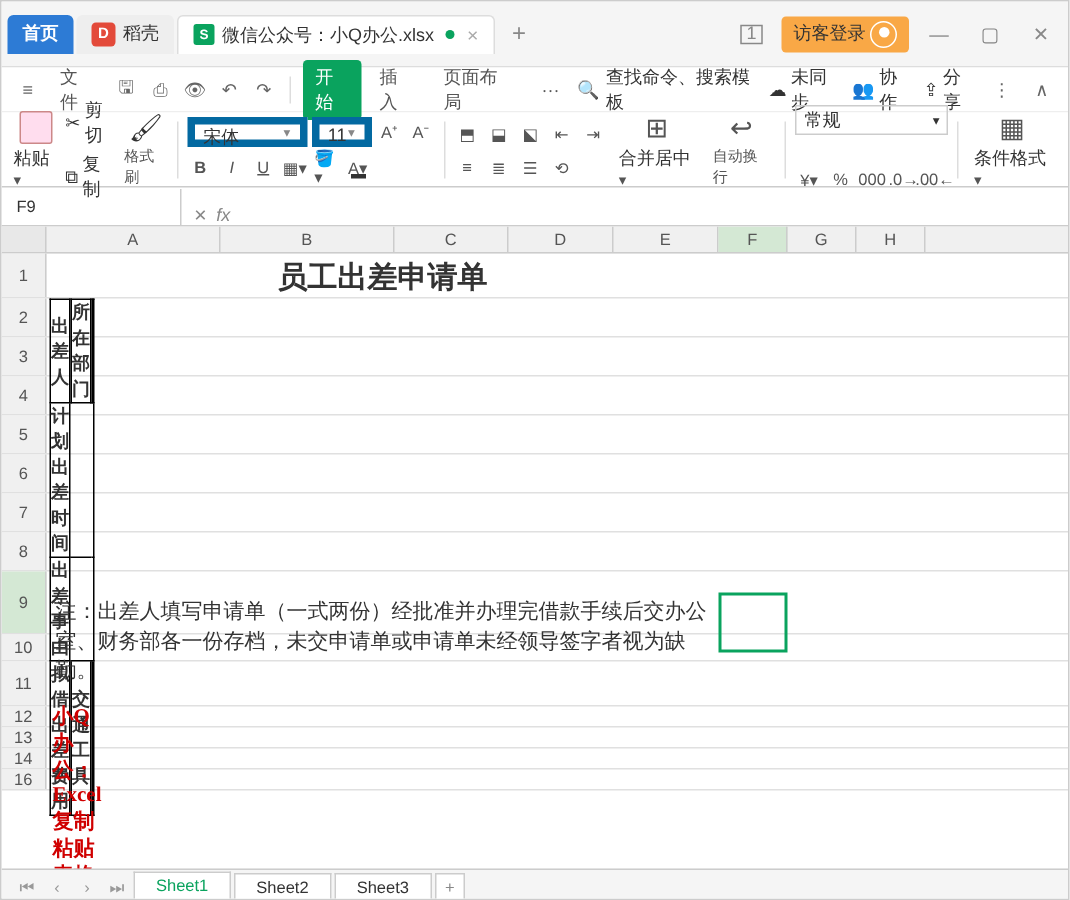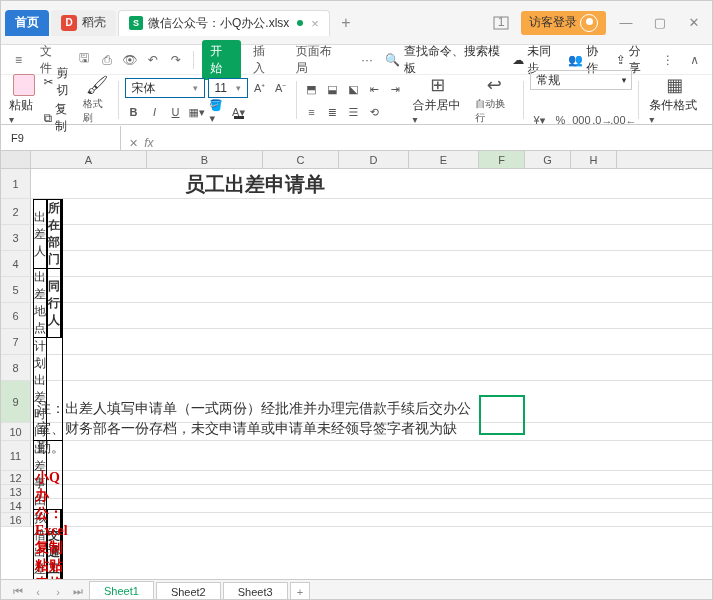--- a/index.html
+++ b/index.html
@@ -27,21 +27,21 @@
 .menubar .right{margin-left:auto;display:flex;align-items:center;gap:8px}
 .search-box{display:flex;align-items:center;gap:4px;color:#aaa;font-size:11px}
 .cloud-link{display:flex;align-items:center;gap:3px;color:#666;font-size:11px}
 .ribbon{height:50px;background:#fff;display:flex;align-items:center;padding:4px 8px;border-bottom:1px solid #ccc;gap:4px}
 .rb-paste{display:flex;flex-direction:column;align-items:center;gap:1px}
 .rb-paste .ic{width:22px;height:22px;border:1px solid #c88;background:#fde;border-radius:2px;position:relative}
 .rb-paste .txt{font-size:10px;color:#555}
 .rb-col{display:flex;flex-direction:column;gap:2px;font-size:10px;color:#555}
 .rb-col .row{display:flex;align-items:center;gap:3px}
 .rb-sep{width:1px;height:38px;background:#ddd;margin:0 2px}
-.rb-sel{height:20px;border:1px solid #0369a1;display:flex;align-items:center;padding:0 6px;font-size:11px;background:#fff}
+.rb-sel{height:20px;border:5px solid #0369a1;display:flex;align-items:flex-start;padding:0 6px;font-size:11px;background:#fff}
 .rb-sel .dd{margin-left:auto;color:#888;font-size:9px}
 .font-sel{width:80px}
 .size-sel{width:40px}
 .rb-btns{display:flex;gap:3px;margin-top:2px}
 .rb-btn{width:18px;height:18px;display:flex;align-items:center;justify-content:center;color:#555;font-size:11px;border:1px solid transparent}
 .big-btn{display:flex;flex-direction:column;align-items:center;gap:1px;padding:0 4px}
 .big-btn .ic{font-size:18px;color:#555}
 .big-btn .txt{font-size:10px;color:#555}
 .rb-combo{height:20px;border:1px solid #ccc;font-size:11px;padding:0 5px;display:flex;align-items:center;min-width:50px}
 .color-a{position:relative}
@@ -59,21 +59,21 @@
 .ch.A{width:116px}.ch.B{width:116px}.ch.C{width:76px}.ch.D{width:70px}.ch.E{width:70px}.ch.F{width:46px}.ch.G{width:46px}.ch.H{width:46px}
 .rows{display:flex;flex-direction:column}
 .srow{display:flex;border-bottom:1px solid #e0e0e0}
 .rh{width:30px;background:#f0f0f0;border-right:1px solid #ccc;display:flex;align-items:center;justify-content:center;font-size:11px;color:#555}
 .rh.active{background:#d4e8d4}
 
 .content{position:absolute;left:30px;top:18px}
 .form-title{position:absolute;left:4px;top:2px;width:440px;text-align:center;font-family:SimSun,serif;font-size:20px;font-weight:bold}
 .form-table{position:absolute;left:2px;top:30px;border-collapse:collapse}
 .form-table td{border:1px solid #000;height:24px;font-size:12px;font-family:SimSun,serif;text-align:center;vertical-align:middle}
-.form-table .lab{width:114px;font-weight:normal}
+.form-table .lab{width:114px;font-weight:bold}
 .form-table .v1{width:114px}
 .form-table .lab2{width:74px;font-weight:bold}
 .form-table .v2{width:69px}
 .form-table .v3{width:69px}
 .note{position:absolute;left:6px;top:230px;width:440px;font-size:14px;font-family:SimSun,serif;line-height:1.4}
 .red-text{position:absolute;left:4px;top:300px;font-size:14px;font-family:SimSun,serif;font-weight:bold;color:#d00000}
 .active-cell{position:absolute;border:2px solid #0aa35e;pointer-events:none}
 .sheet-tabs{height:24px;background:#f5f5f5;display:flex;align-items:center;border-top:1px solid #ccc;padding:0 8px;gap:2px}
 .nav-arrow{width:18px;height:18px;display:flex;align-items:center;justify-content:center;color:#999;font-size:11px}
 .stab{padding:3px 14px;background:#fff;border:1px solid #ccc;border-bottom:none;font-size:11px;cursor:pointer}
@@ -315,27 +315,20 @@
     <table class="form-table">
       <tbody>
           <tr>
             <td class="lab">出差人</td>
             <td class="v1"></td>
             <td class="lab2">所在部门</td>
             <td class="v2"></td>
             <td class="v3"></td>
           </tr>
       <tr>
-            <td class="lab">出差地点</td>
-            <td class="v1"></td>
-            <td class="lab2">同行人</td>
-            <td class="v2"></td>
-            <td class="v3"></td>
-          </tr>
-      <tr>
             <td class="lab">计划出差时间</td>
             <td colspan="4"></td>
           </tr>
       <tr>
             <td class="lab">出差事由</td>
             <td colspan="4"></td>
           </tr>
       <tr>
             <td class="lab">拟借出差费用</td>
             <td class="v1"></td>

